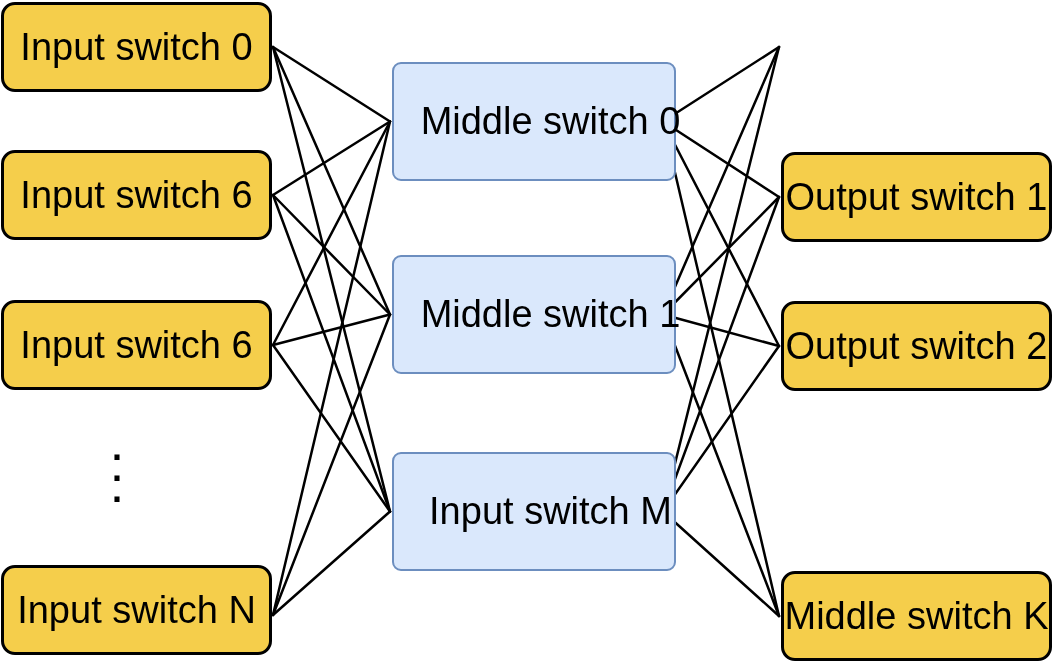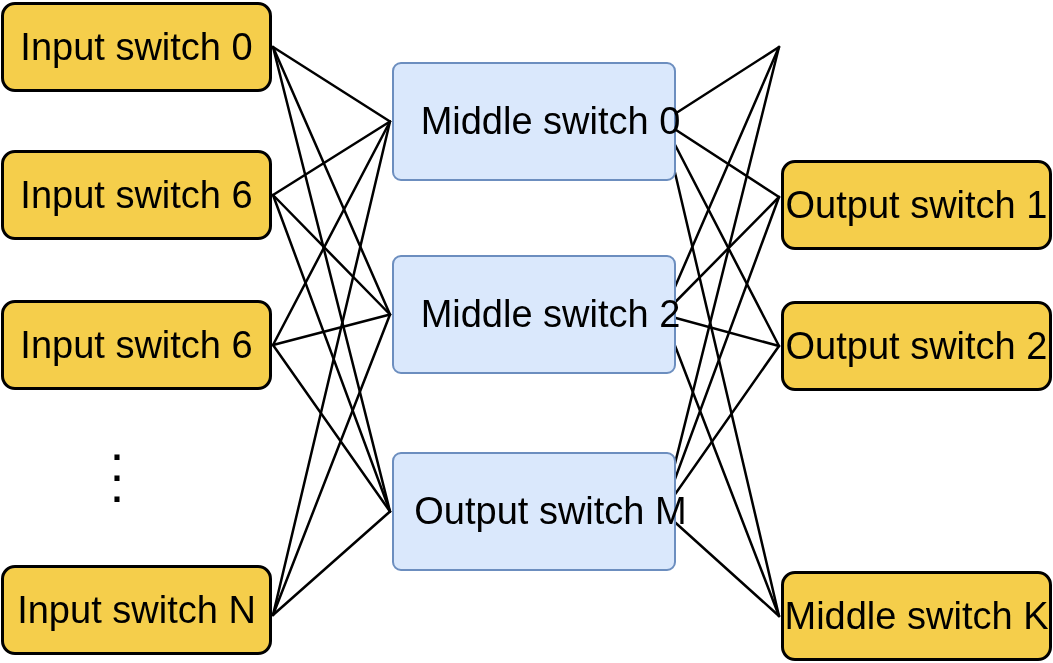--- a/index.html
+++ b/index.html
@@ -28,21 +28,21 @@
   }
   .in0{left:1px;top:2px}
   .in1{left:1px;top:150px}
   .in2{left:1px;top:300px}
   .inN{left:1px;top:565px}
   .m0{top:62px}
   .m1{top:255px}
   .mM{top:452px}
   .out{left:781px}
   .out0{top:2px}
-  .out1{top:160px}
+  .out1{top:152px}
   .out2{top:301px}
   .outK{top:571px}
   .ellipsis{
     position:absolute;left:96px;top:437px;width:42px;z-index:2;
     text-align:center;font-weight:bold;font-size:36px;line-height:21px;
     white-space:pre-line;color:var(--text,#000);letter-spacing:0;
   }
 </style>
 </head>
 <body>
@@ -89,24 +89,24 @@
 .
 .</div>
   <div class="node io inN">
     <span>Input switch N</span>
   </div>
 
   <div class="node mid m0">
     <span>Middle switch 0</span>
   </div>
   <div class="node mid m1">
-    <span>Middle switch 2</span>
+    <span>Middle switch 1</span>
   </div>
   <div class="node mid mM">
-    <span>Output switch M</span>
+    <span>Input switch M</span>
   </div>
 
   <div class="node io out out1">
     <span>Output switch 1</span>
   </div>
   <div class="node io out out2">
     <span>Output switch 2</span>
   </div>
   <div class="node io out outK">
     <span>Middle switch K</span>

